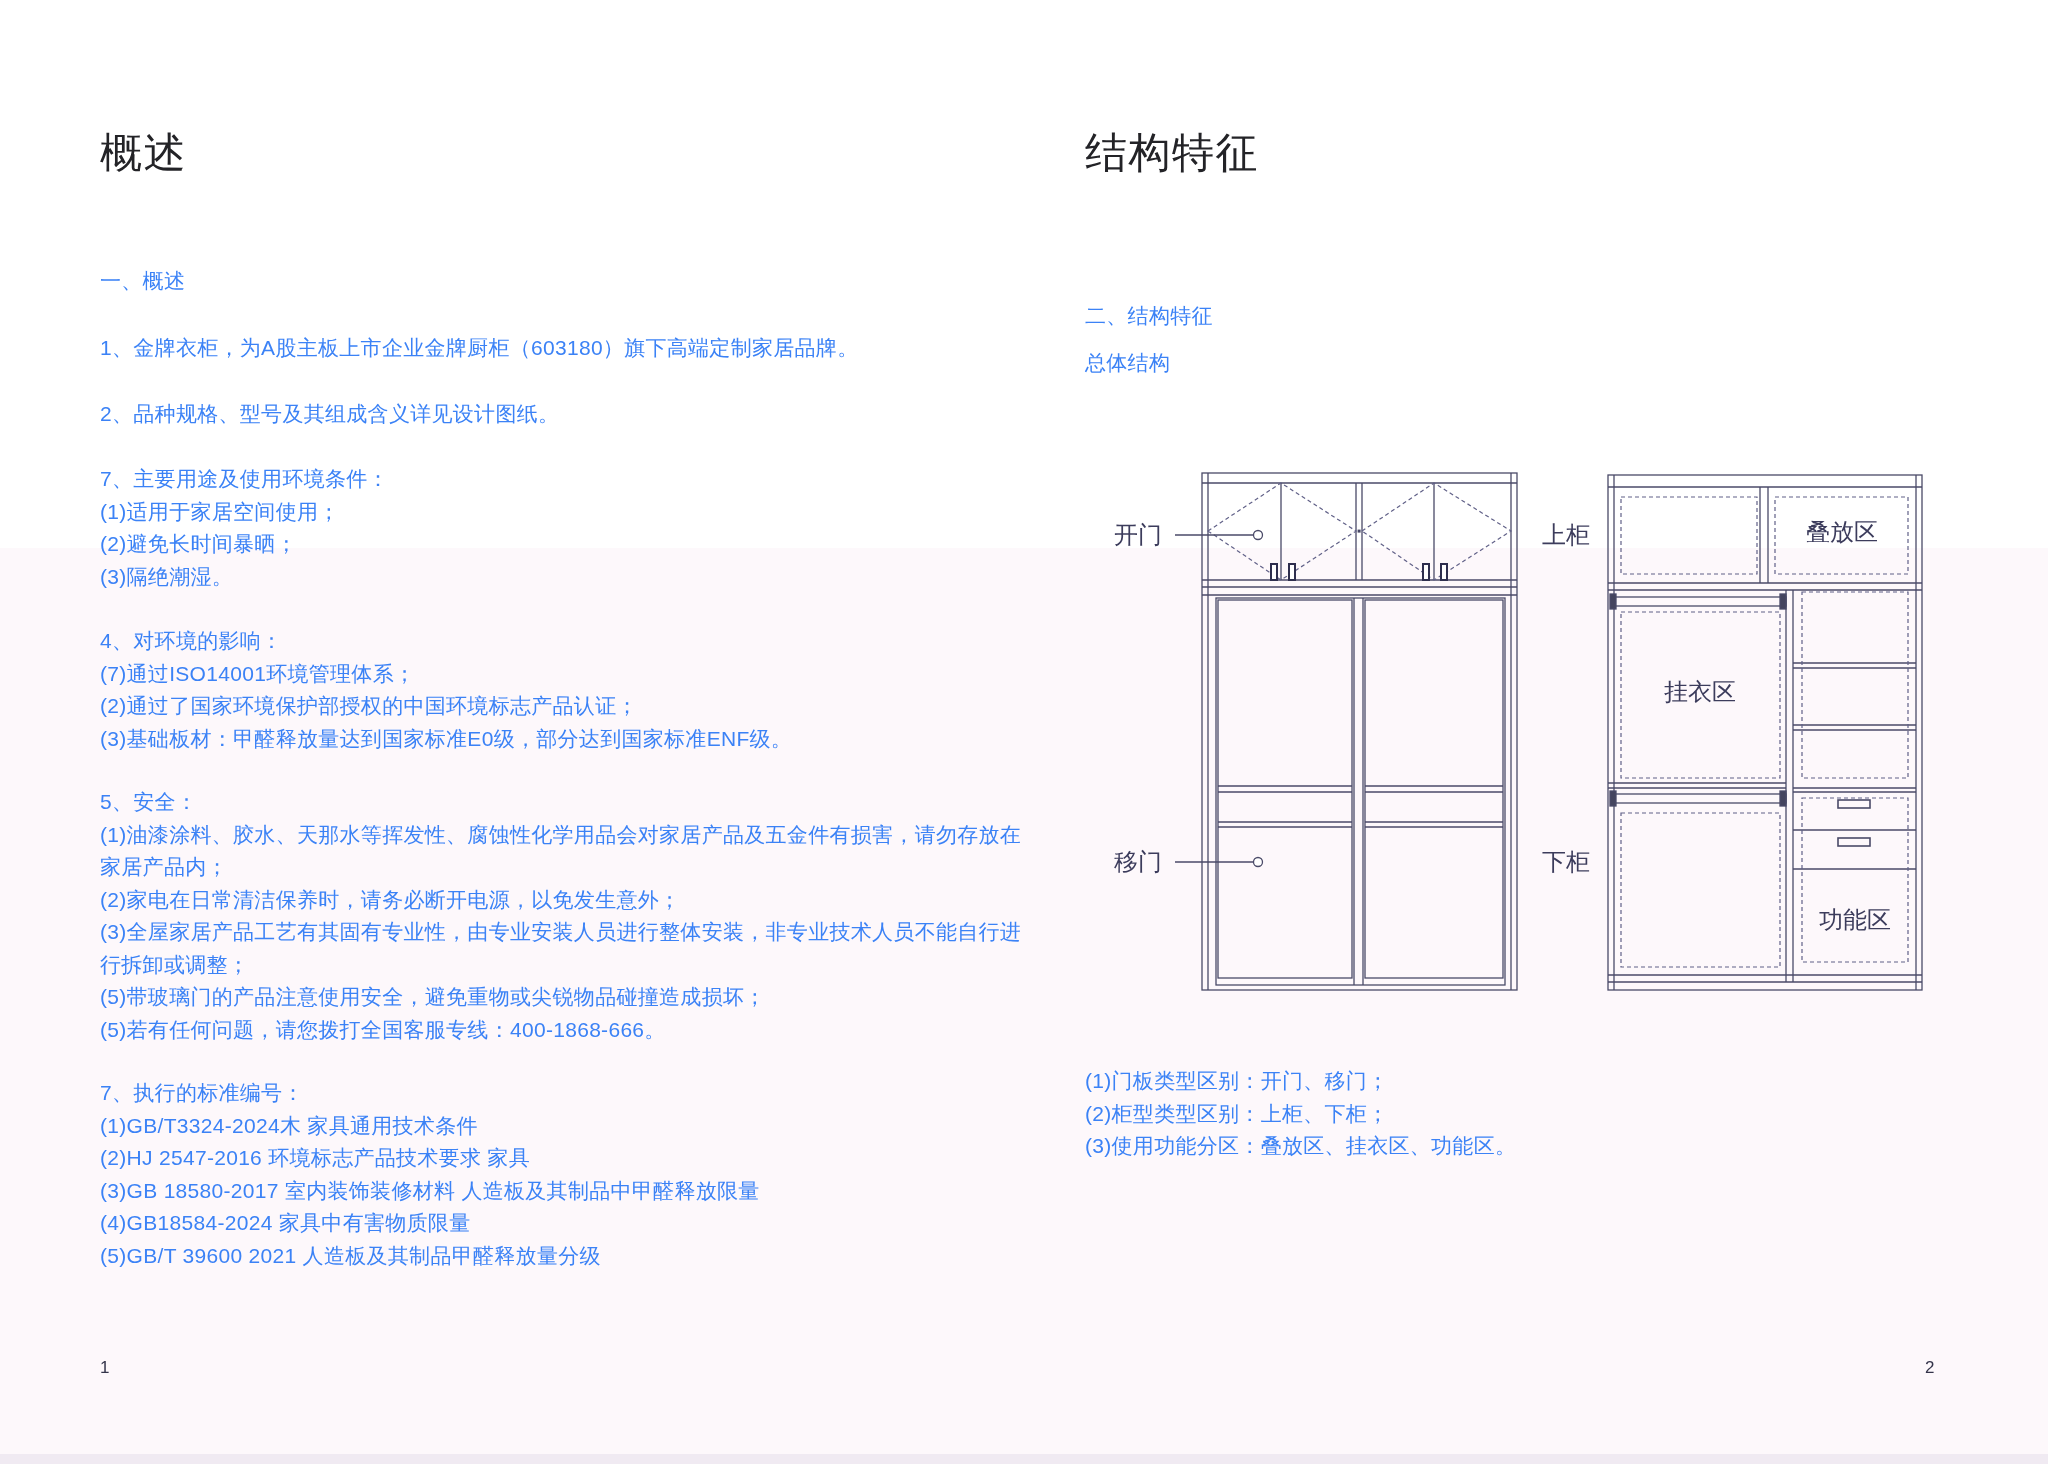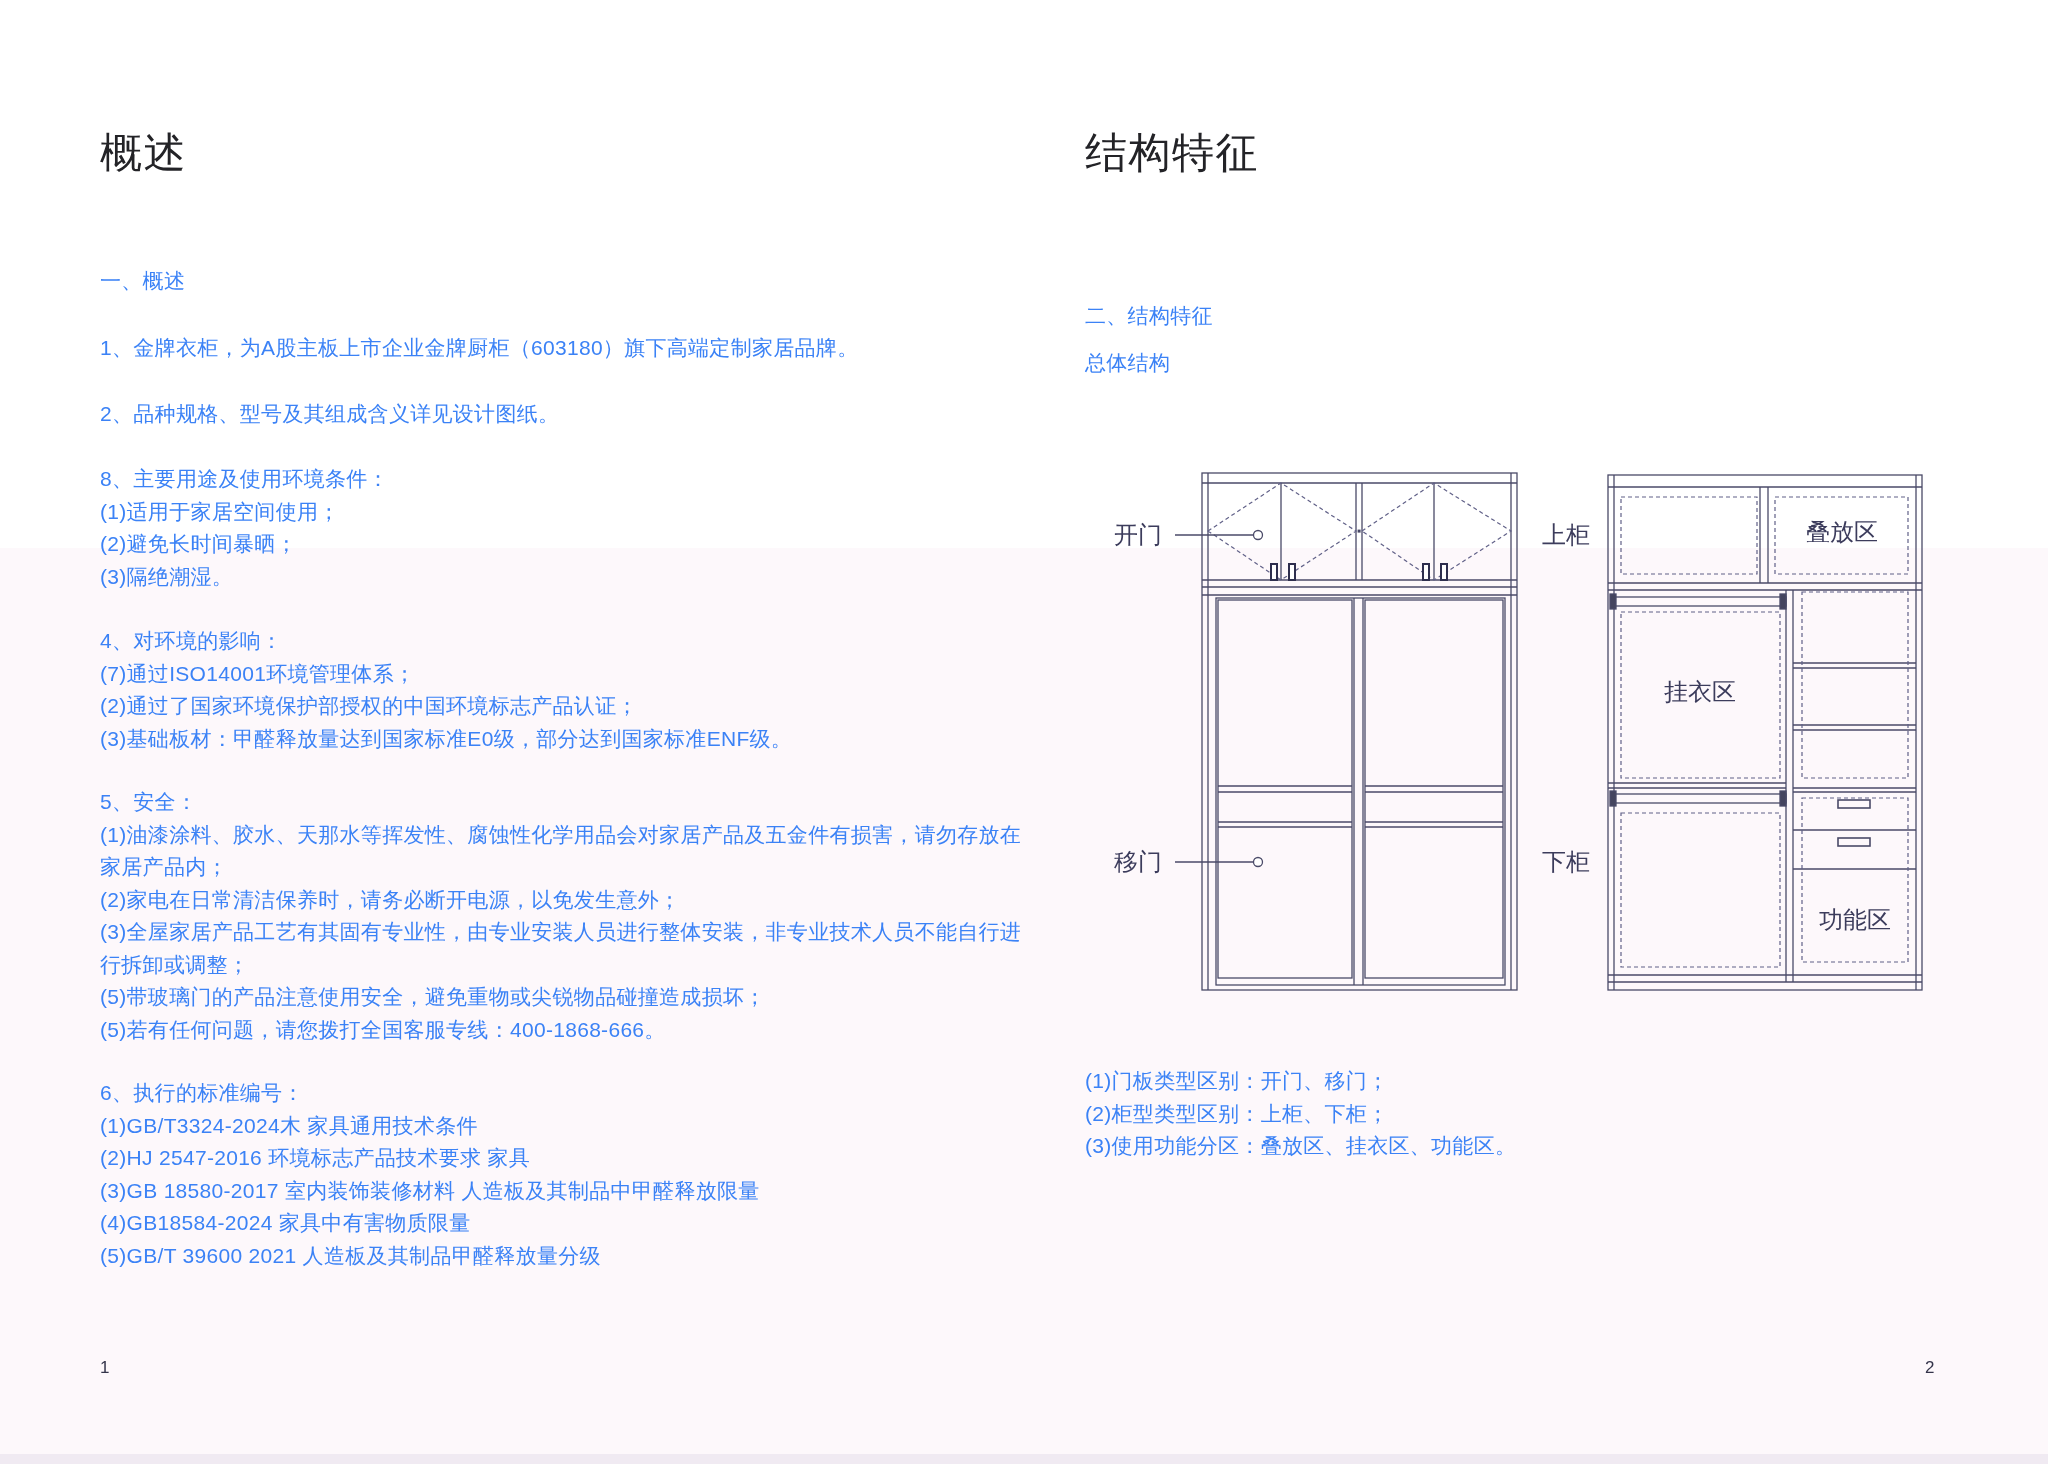--- a/index.html
+++ b/index.html
@@ -43,21 +43,21 @@
 
 <div class="group left-col" style="top:332px;">
   <p class="line">1、金牌衣柜，为A股主板上市企业金牌厨柜（603180）旗下高端定制家居品牌。</p>
 </div>
 
 <div class="group left-col" style="top:398px;">
   <p class="line">2、品种规格、型号及其组成含义详见设计图纸。</p>
 </div>
 
 <div class="group left-col" style="top:463px;">
-  <p class="line">8、主要用途及使用环境条件：</p>
+  <p class="line">7、主要用途及使用环境条件：</p>
   <p class="line">(1)适用于家居空间使用；</p>
   <p class="line">(2)避免长时间暴晒；</p>
   <p class="line">(3)隔绝潮湿。</p>
 </div>
 
 <div class="group left-col" style="top:625px;">
   <p class="line">4、对环境的影响：</p>
   <p class="line">(7)通过ISO14001环境管理体系；</p>
   <p class="line">(2)通过了国家环境保护部授权的中国环境标志产品认证；</p>
   <p class="line">(3)基础板材：甲醛释放量达到国家标准E0级，部分达到国家标准ENF级。</p>
@@ -68,21 +68,21 @@
   <p class="line">(1)油漆涂料、胶水、天那水等挥发性、腐蚀性化学用品会对家居产品及五金件有损害，请勿存放在</p>
   <p class="line">家居产品内；</p>
   <p class="line">(2)家电在日常清洁保养时，请务必断开电源，以免发生意外；</p>
   <p class="line">(3)全屋家居产品工艺有其固有专业性，由专业安装人员进行整体安装，非专业技术人员不能自行进</p>
   <p class="line">行拆卸或调整；</p>
   <p class="line">(5)带玻璃门的产品注意使用安全，避免重物或尖锐物品碰撞造成损坏；</p>
   <p class="line">(5)若有任何问题，请您拨打全国客服专线：400-1868-666。</p>
 </div>
 
 <div class="group left-col" style="top:1077px;">
-  <p class="line">6、执行的标准编号：</p>
+  <p class="line">7、执行的标准编号：</p>
   <p class="line">(1)GB/T3324-2024木 家具通用技术条件</p>
   <p class="line">(2)HJ 2547-2016 环境标志产品技术要求 家具</p>
   <p class="line">(3)GB 18580-2017 室内装饰装修材料 人造板及其制品中甲醛释放限量</p>
   <p class="line">(4)GB18584-2024 家具中有害物质限量</p>
   <p class="line">(5)GB/T 39600 2021 人造板及其制品甲醛释放量分级</p>
 </div>
 
 <div class="pageno" style="left:100px;top:1358px;">1</div>
 
 <h1 class="page-title right-col" style="top:130px;">结构特征</h1>

